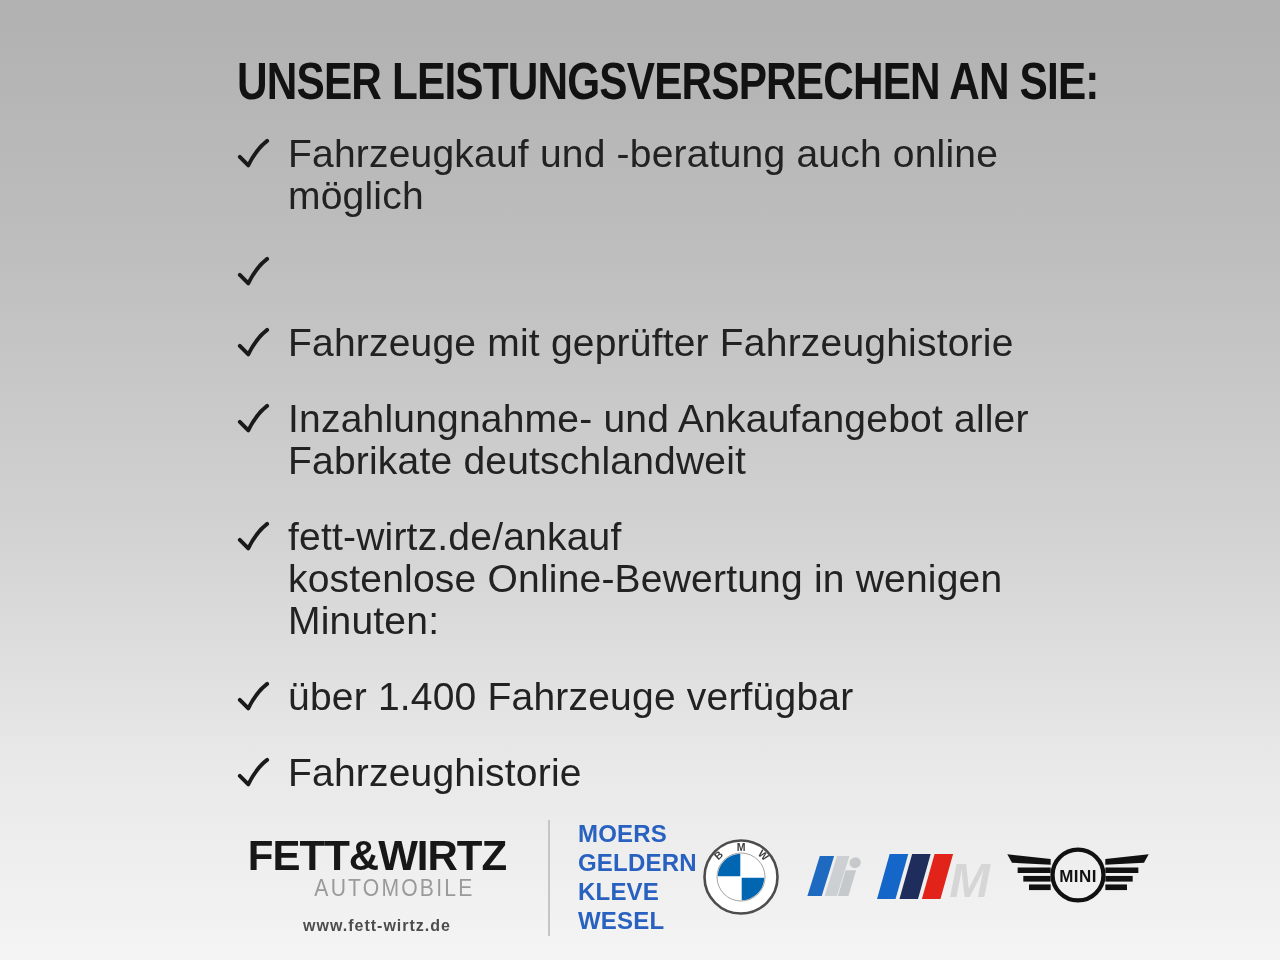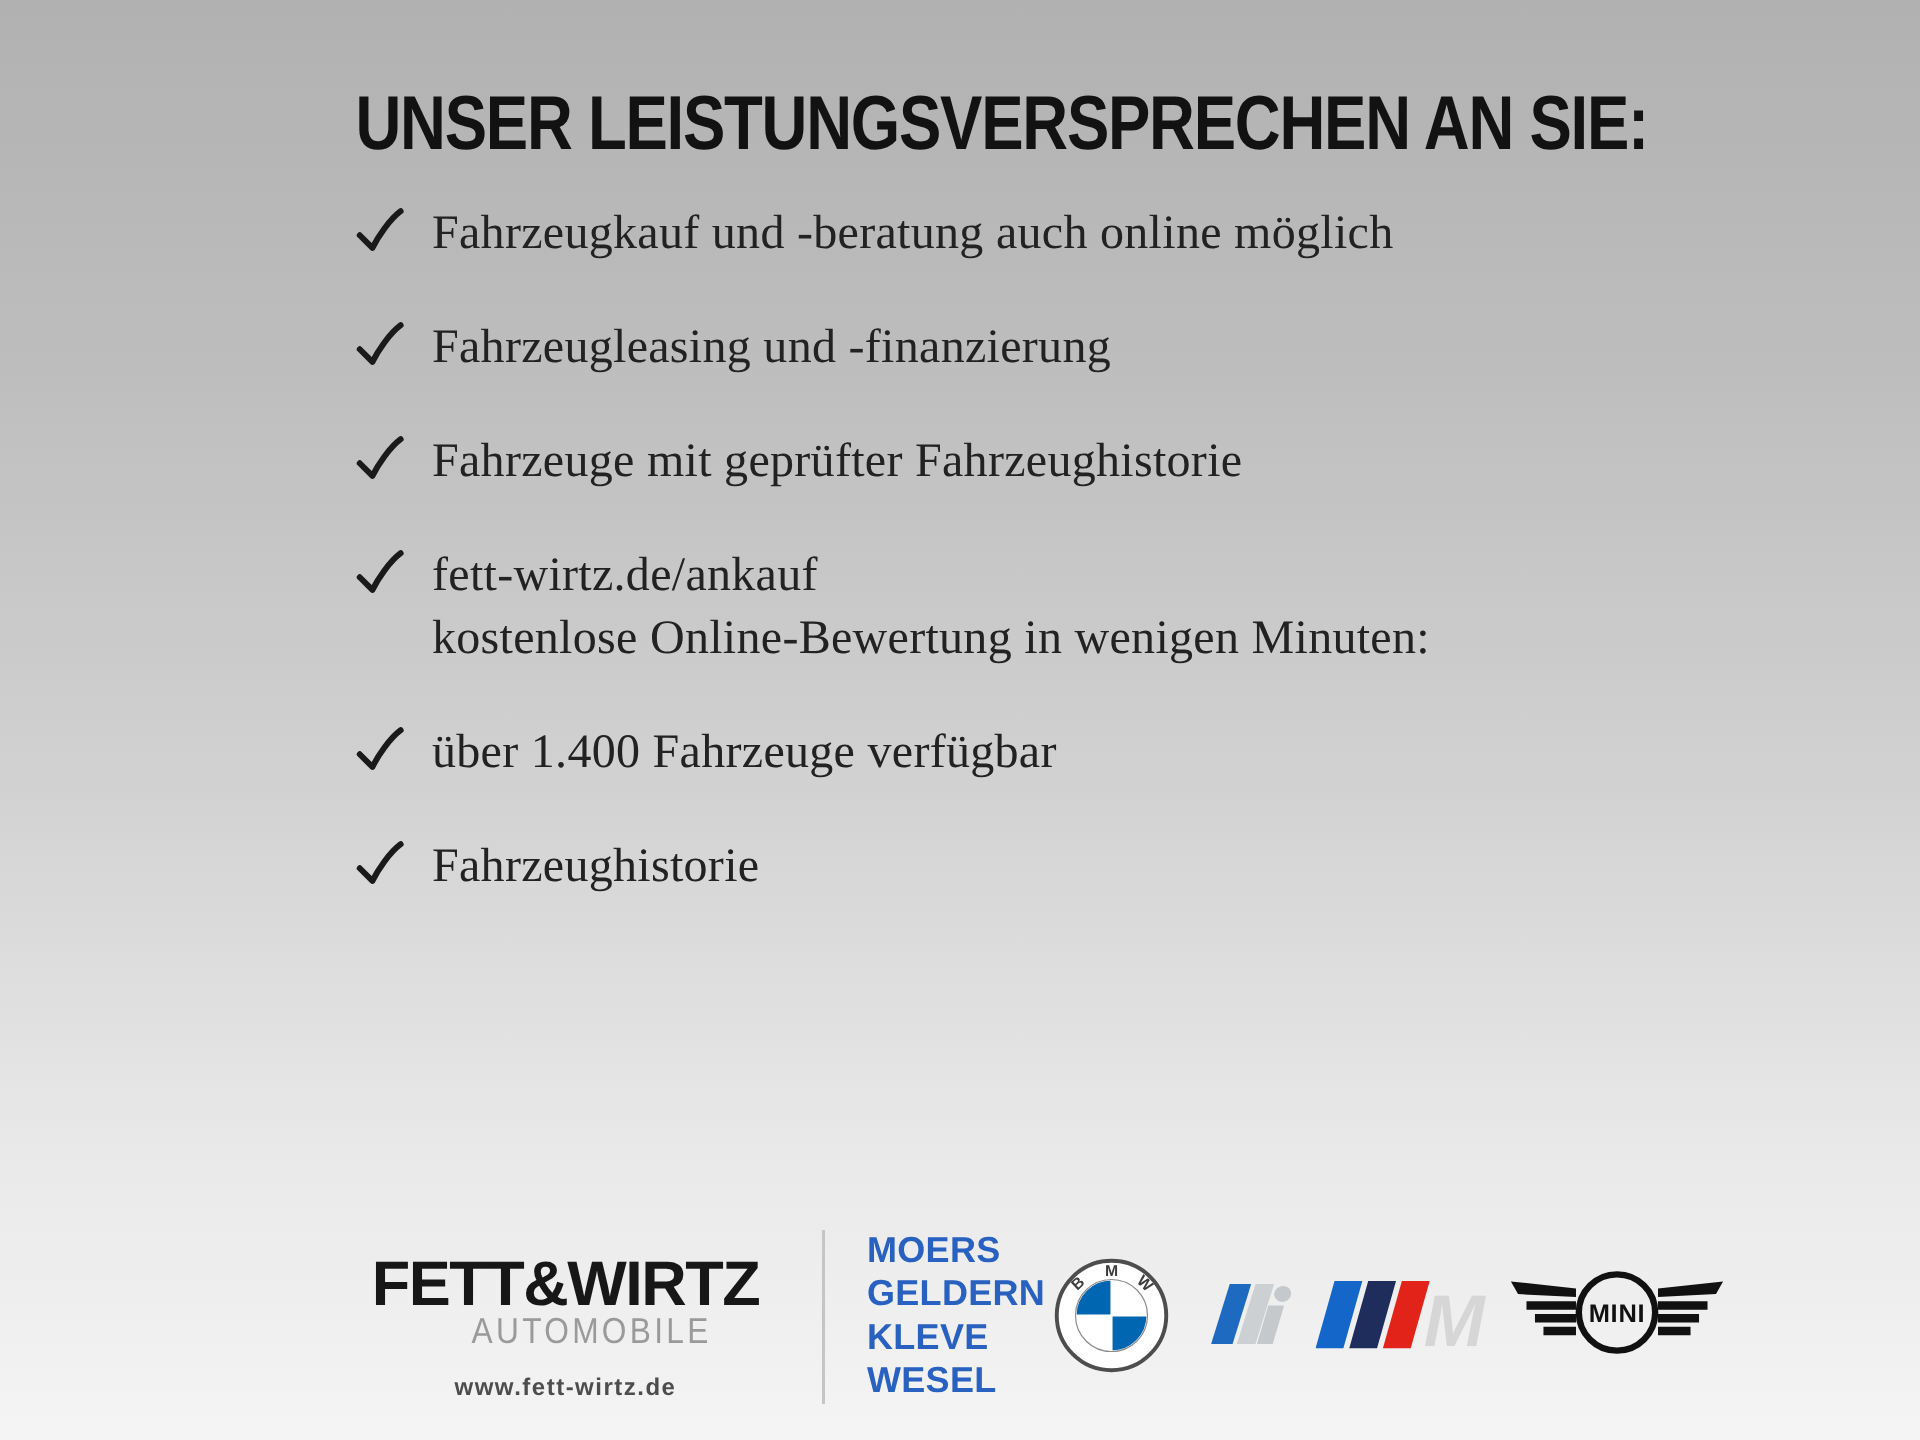--- a/index.html
+++ b/index.html
@@ -11,21 +11,21 @@
   }
   .page-title {
     position:absolute; left:237px; top:52px;
     font-size:51px; font-weight:bold; letter-spacing:-1px; color:#121212;
     transform:scaleX(0.83); transform-origin:left top; white-space:nowrap;
   }
   .checklist { position:absolute; left:236px; top:133px; width:900px; }
   .row { display:flex; align-items:flex-start; margin-bottom:34px; }
   .check { width:34px; height:32px; flex:0 0 34px; margin:5px 18px 0 0; }
   .check path { fill:none; stroke:#1a1a1a; stroke-width:4.2; stroke-linecap:round; stroke-linejoin:round; }
-  .lines { font-size:32px; line-height:42px; color:#222; letter-spacing:0.2px;font-family:Liberation Serif, serif; }
+  .lines { font-size:39px; line-height:42px; color:#222; letter-spacing:0.2px; }
   .line:empty { display:none; }
 
   
   .dealer { position:absolute; left:232px; top:836px; width:290px; text-align:center; }
   .dealer-name { font-size:42px; font-weight:bold; letter-spacing:-1px; color:#171717; line-height:40px; }
   .dealer-sub { font-size:24px; color:#9a9a9a; letter-spacing:2.5px; line-height:24px; transform:scaleX(0.88); transform-origin:right center; }
   .dealer-url { margin-top:17px; font-size:16px; font-weight:bold; color:#4d4d4d; letter-spacing:1px; }
   .divider { position:absolute; left:548px; top:820px; width:2px; height:116px; background:#c5c5c5; }
   .locations { position:absolute; left:578px; top:819px; font-size:24px; font-weight:bold; color:#2961c0; line-height:29px; letter-spacing:0.2px; }
   .brand { position:absolute; }
@@ -49,35 +49,41 @@
         </svg>
       <div class="lines">
           <div class="line">Fahrzeugkauf und -beratung auch online möglich</div>
         </div>
     </div>
 
     <div class="row">
       <svg class="check" viewBox="0 0 36 34">
           <path d="M4 20 L13 29 C17 21 25 9 33 3"></path>
         </svg>
-      <div class="lines">
-          <div class="line">Fahrzeugleasing und -finanzierung</div>
-        </div>
     </div>
 
 
     <div class="row">
       <svg class="check" viewBox="0 0 36 34">
           <path d="M4 20 L13 29 C17 21 25 9 33 3"></path>
         </svg>
       <div class="lines">
           <div class="line">Fahrzeuge mit geprüfter Fahrzeughistorie</div>
         </div>
     </div>
 
+    <div class="row">
+      <svg class="check" viewBox="0 0 36 34">
+          <path d="M4 20 L13 29 C17 21 25 9 33 3"></path>
+        </svg>
+      <div class="lines">
+          <div class="line">Inzahlungnahme- und Ankaufangebot aller</div>
+          <div class="line">Fabrikate deutschlandweit</div>
+        </div>
+    </div>
 
     <div class="row">
       <svg class="check" viewBox="0 0 36 34">
           <path d="M4 20 L13 29 C17 21 25 9 33 3"></path>
         </svg>
       <div class="lines">
           <div class="line">fett-wirtz.de/ankauf</div>
           <div class="line">kostenlose Online-Bewertung in wenigen Minuten:</div>
         </div>
     </div>

